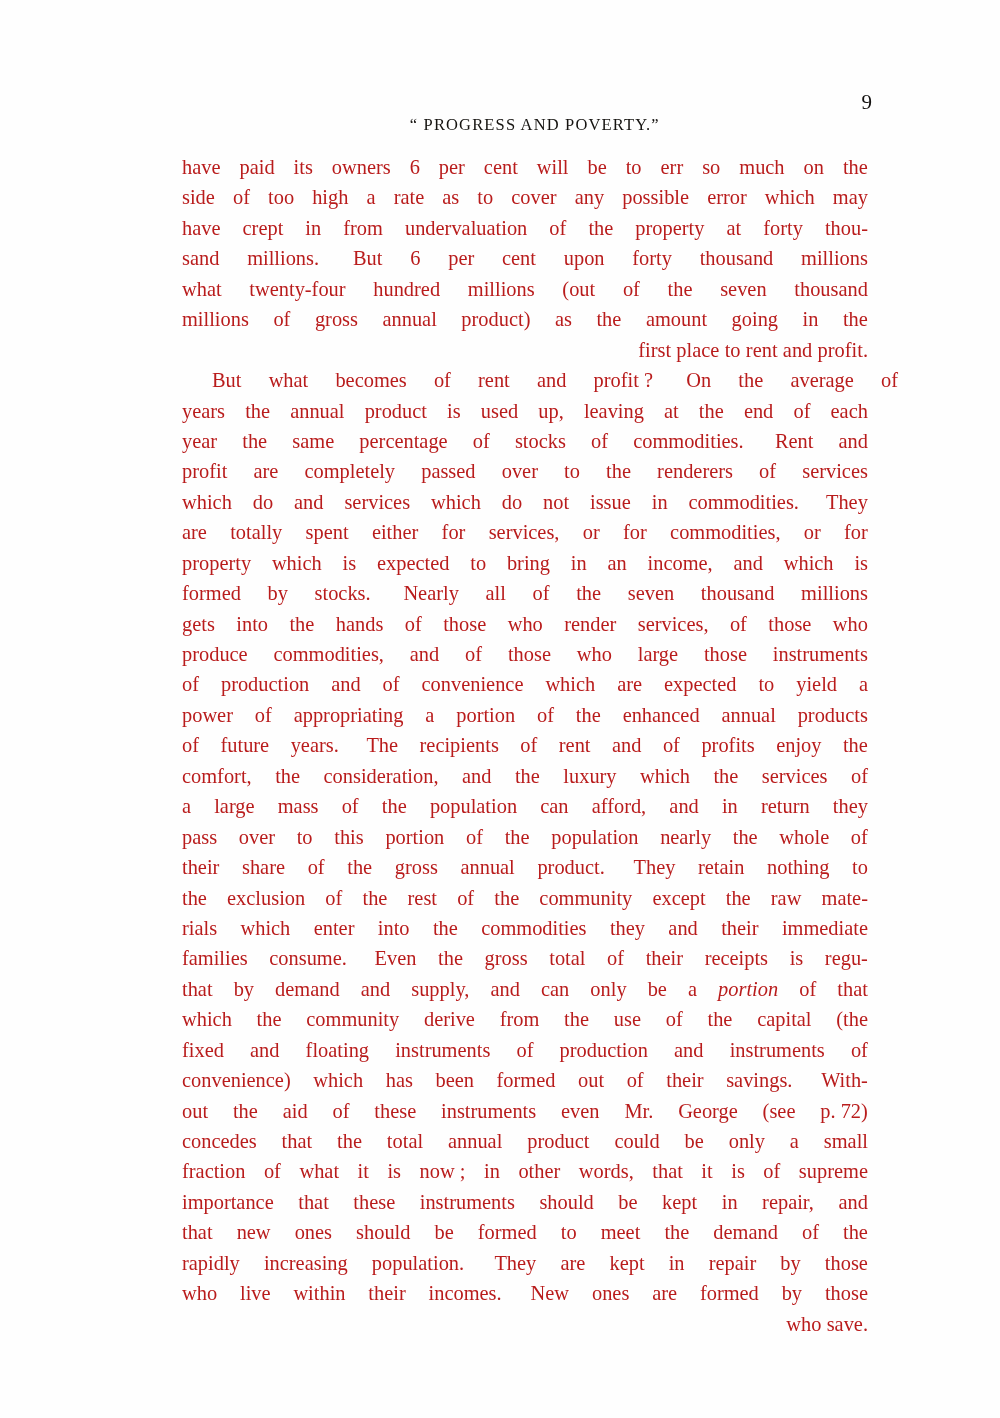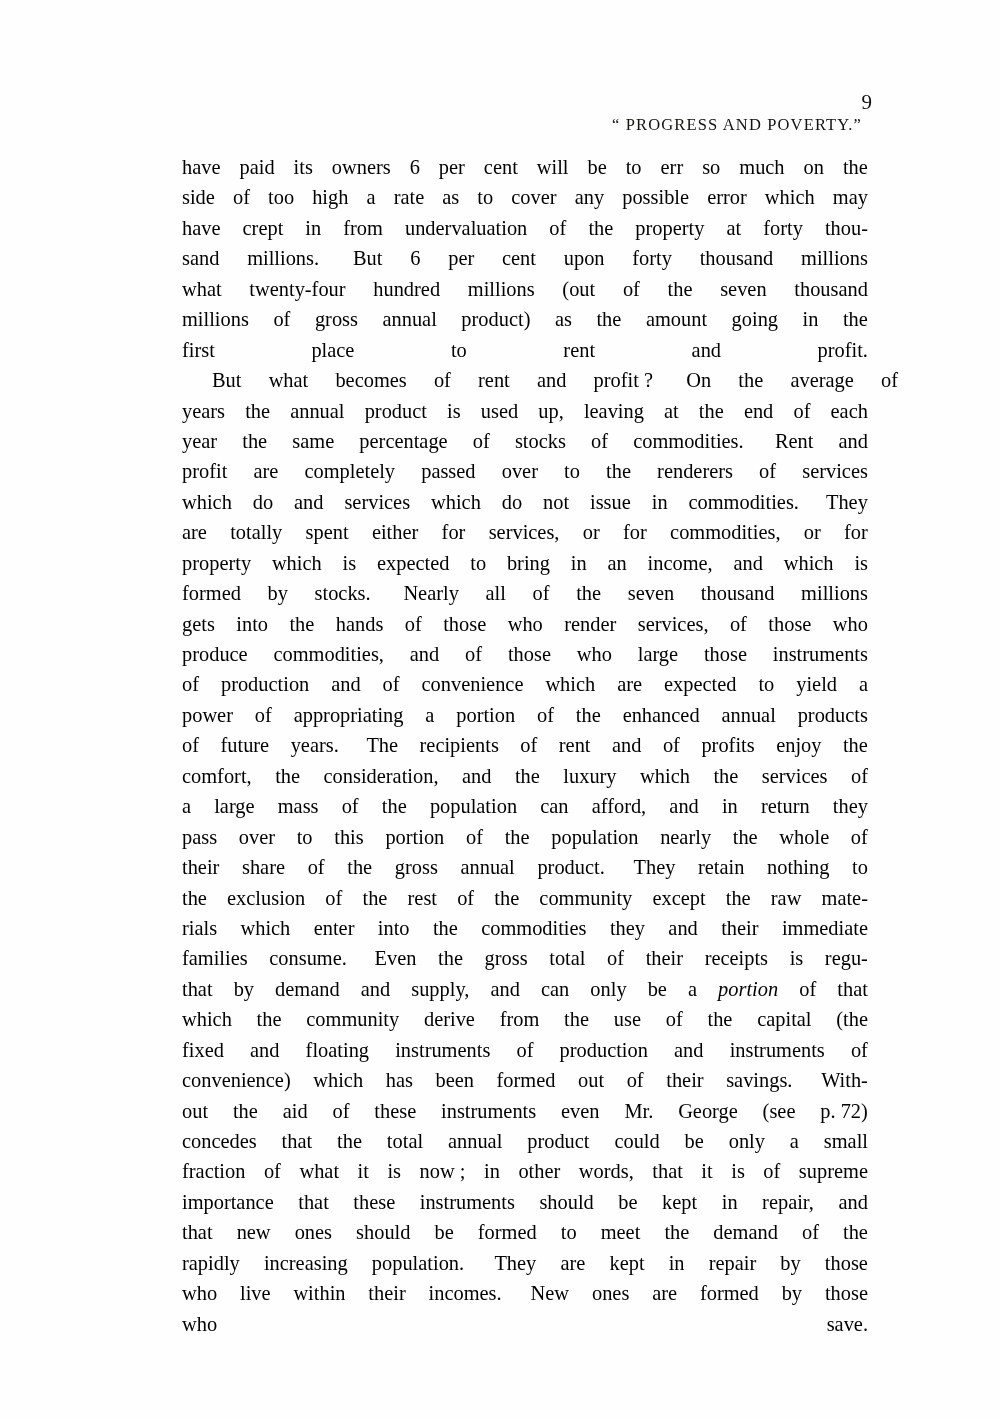--- a/index.html
+++ b/index.html
@@ -32,21 +32,21 @@
     left: 182px;
     top: 95px;
     width: 686px;
     height: 28px;
   }
   .runhead-title {
     position: absolute;
     left: 0;
     top: 0;
     width: 686px;
-    text-align: right;
+    text-align: center;
     font-size: 16.5px;
     letter-spacing: 1.15px;
     color: #151310;
     white-space: pre;
     transform: translateX(-6px);
   }
   .runhead-folio {
     position: absolute;
     right: -4px;
     top: -3px;
@@ -63,36 +63,36 @@
     width: 686px;
   }
 
   
   .ln {
     position: relative;
     display: block;
     height: 30.45px;
     font-size: 20.4px;
     line-height: 30.45px;
-    color: #000000;
+    color: #b91c1c;
     white-space: nowrap;
   }
   .ln-inner {
     display: flex;
     width: 100%;
     height: 100%;
     align-items: baseline;
   }
   
   .ln.just .ln-inner {
     justify-content: space-between;
   }
   
   .ln.flush .ln-inner {
-    justify-content: space-between;
+    justify-content: flex-end;
   }
   .ln.flush .w + .w {
     margin-left: 0.26em;
   }
   .ln.indent .ln-inner {
     padding-left: 30px;
   }
   .w {
     display: inline-block;
     white-space: pre;

